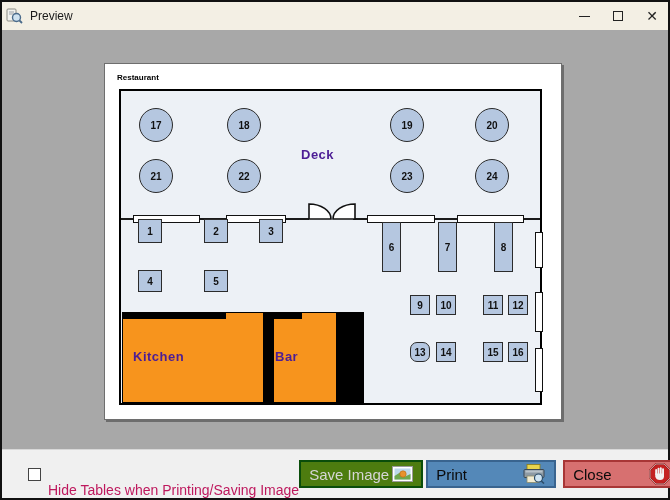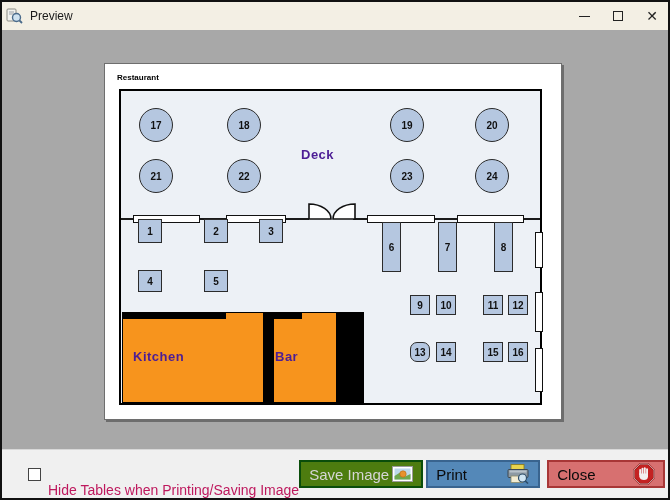--- a/index.html
+++ b/index.html
@@ -59,21 +59,21 @@
   .cb-label { font-size: 14px; color: #be185d; white-space: nowrap; margin-top: 32px; }
   .btn-row { margin-left: auto; display: flex; align-items: center; }
   .btn {
     height: 28px; display: flex; align-items: center; font-size: 15px;
     padding: 0 8px; cursor: default; justify-content: space-between;
   }
   .btn-save {
     width: 124px; background: #4d7c0f; border: 2px solid #0a4d0a; color: #d6d6d6; margin-right: 3px;
   }
   .btn-print {
-    width: 114px; background: #5488b8; border: 2px solid #39648f; color: #0a0a0a; margin-right: 7px;
+    width: 130px; background: #5488b8; border: 2px solid #39648f; color: #0a0a0a; margin-right: 7px;
   }
   .btn-close {
     width: 118px; background: #d77070; border: 2px solid #a83636; color: #0a0a0a;
   }
   .btn svg { flex: 0 0 auto; }
 </style>
 </head>
 <body>
 
 <div class="window">

